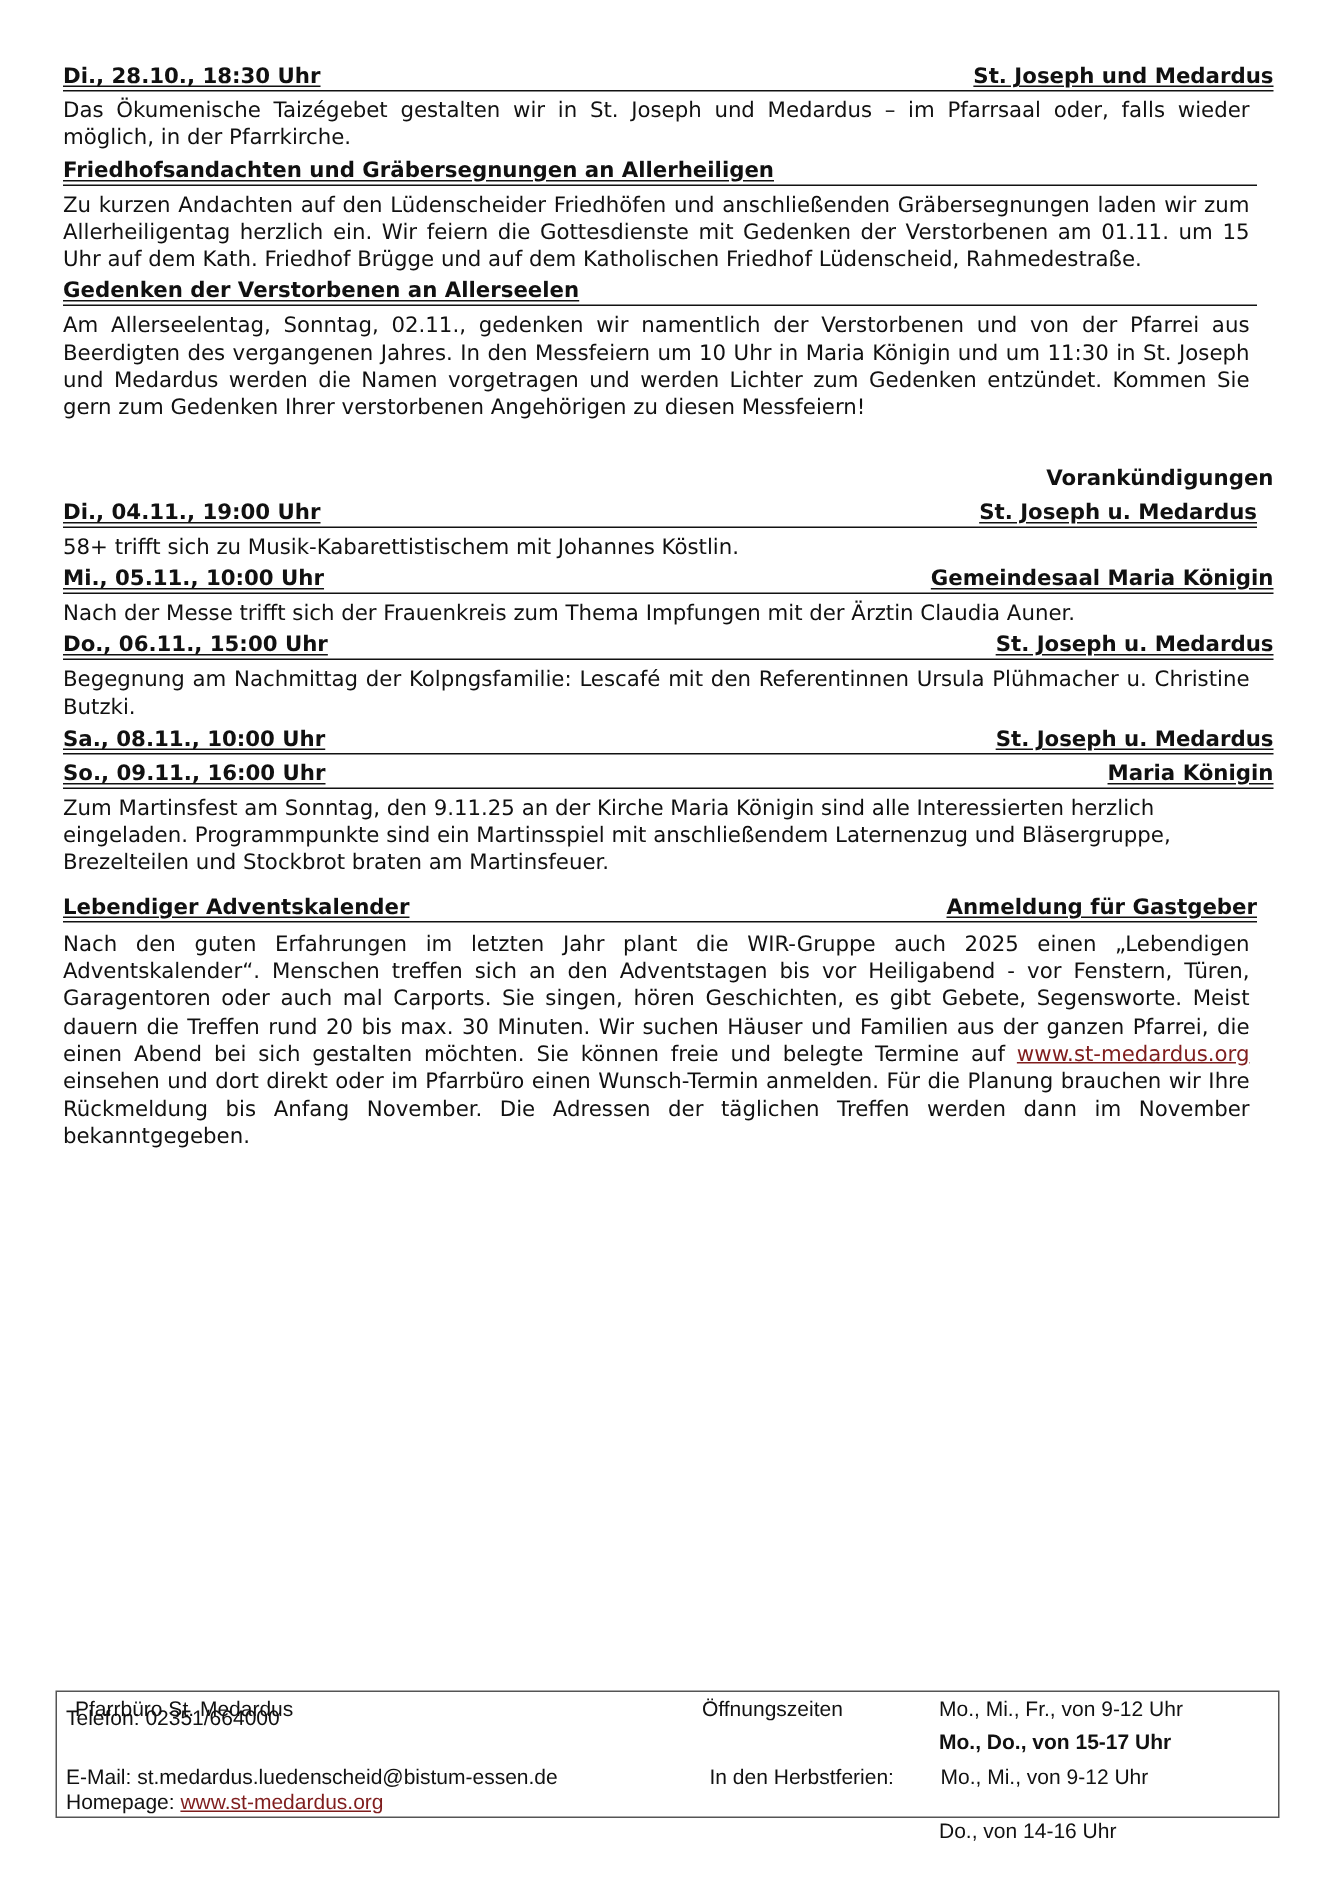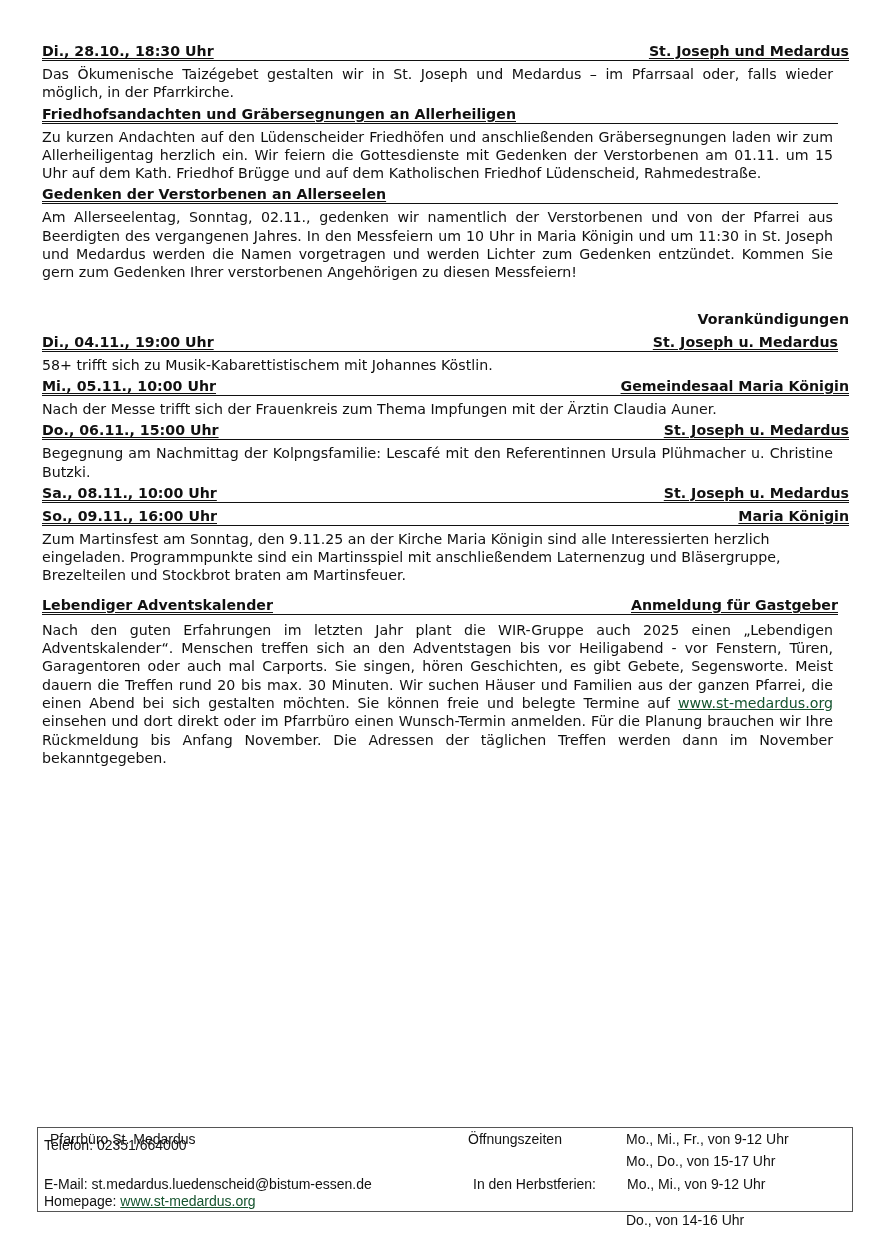--- a/index.html
+++ b/index.html
@@ -14,21 +14,21 @@
     border-bottom: 1.6px solid #111; padding-bottom: 0px; margin-bottom: 4px; gap: 25px;
   }
   .hdr span { text-decoration: underline; text-underline-offset: 2px; }
   .hdr.short { width: 796px; }
   .para { line-height: 18.3px; margin: 0 16px 3px 0; text-align: justify; }
   .para.left { text-align: left; }
   .center-title {
     text-align: right; font-weight: bold; 
     text-underline-offset: 2px; margin: 28px 0 5px 0; line-height: 18px;
   }
-  a.link { color: #14532d; text-decoration: underline; }
+  a.link { color: #7f1d1d; text-decoration: underline; }
   .gap { height: 8px; }
   .footer {
     position: absolute; left: 37px; top: 1127px; width: 816px; height: 85px;
     border: 1px solid #555; box-sizing: border-box;
     font-family: "Liberation Sans", sans-serif; font-size: 14px; color: #111;
   }
   .fcell { position: absolute; white-space: nowrap; }
 </style>
 </head>
 <body>
@@ -90,17 +90,17 @@
   <p class="para" style="margin-top:6px;"><span>Nach den guten Erfahrungen im letzten Jahr plant die WIR-Gruppe auch 2025 einen „Lebendigen Adventskalender“. Menschen treffen sich an den Adventstagen bis vor Heiligabend -  vor Fenstern, Türen, Garagentoren oder auch mal Carports. Sie singen, hören Geschichten, es gibt Gebete, Segensworte. Meist dauern die Treffen rund 20 bis max. 30 Minuten. Wir suchen Häuser und Familien aus der ganzen Pfarrei, die einen Abend bei sich gestalten möchten. Sie können freie und belegte Termine auf </span><a class="link">www.st-medardus.org</a><span> einsehen und dort direkt oder im Pfarrbüro einen Wunsch-Termin anmelden. Für die Planung brauchen wir Ihre Rückmeldung bis Anfang November. Die Adressen der täglichen Treffen werden dann im November bekanntgegeben.</span></p>
 </div>
 
 <div class="footer">
   <div class="fcell" style="left:12px; top:3px;">Pfarrbüro St. Medardus</div>
   <div class="fcell" style="left:6px; top:9px;">Telefon: 02351/664000</div>
   <div class="fcell" style="left:6px; top:48px;">E-Mail:  st.medardus.luedenscheid@bistum-essen.de</div>
   <div class="fcell" style="left:6px; top:65px;"><span>Homepage: </span><a class="link">www.st-medardus.org</a></div>
   <div class="fcell" style="left:430px; top:3px;">Öffnungszeiten</div>
   <div class="fcell" style="left:588px; top:3px;">Mo., Mi., Fr., von 9-12 Uhr</div>
-  <div class="fcell" style="left:588px; top:25px;">Mo., Do., von 15-17 Uhr</div>
+  <div class="fcell" style="left:588px; top:25px;font-weight:bold;">Mo., Do., von 15-17 Uhr</div>
   <div class="fcell" style="left:435px; top:48px;">In den Herbstferien:</div>
   <div class="fcell" style="left:589px; top:48px;">Mo., Mi., von 9-12 Uhr</div>
   <div class="fcell" style="left:588px; top:65px;margin-top:19px;">Do., von 14-16 Uhr</div>
 </div>
 
 </body></html>

